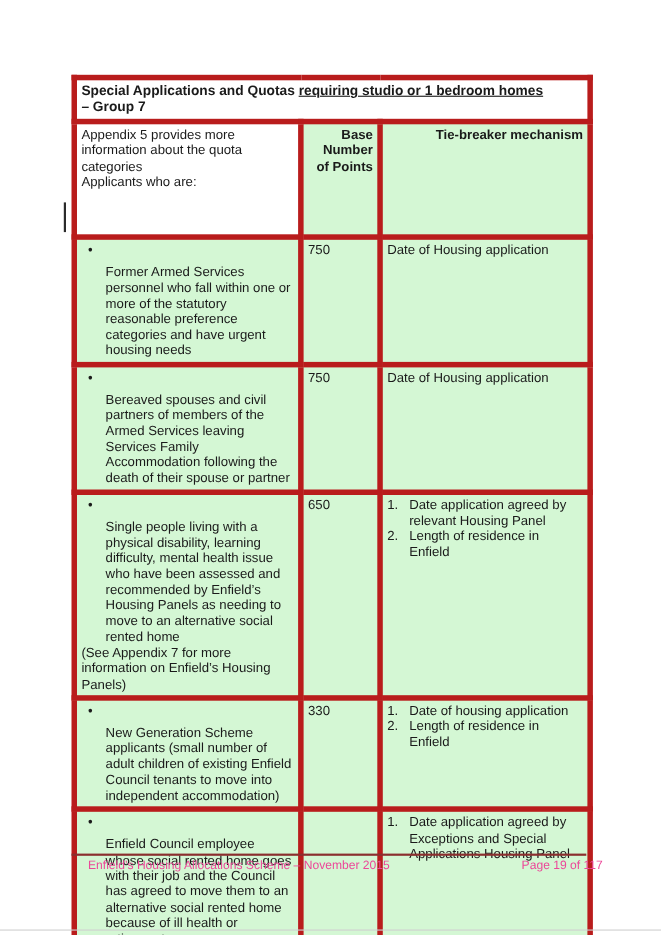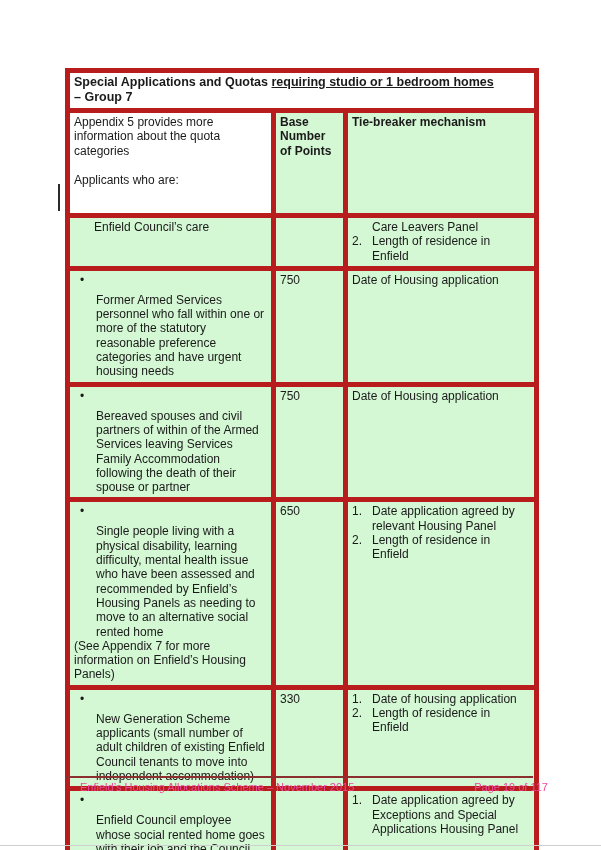--- a/index.html
+++ b/index.html
@@ -23,22 +23,22 @@
     padding:2px 4px 3px 4px;box-sizing:border-box;
     background:#d4f7d4;
   }
   col.c1{width:206px;} col.c2{width:72px;} col.c3{width:191px;}
 
   tr.title-row td{background:#ffffff;font-weight:bold;font-size:12.5px;line-height:15px;}
   .u{text-decoration:underline;}
   .title-line2{display:block;}
 
   tr.head-row td.cat-head{background:#ffffff;}
-  tr.head-row td.green-head{font-weight:bold;}
-  .head-para2{margin-top:15px;}
+  tr.head-row td.green-head{font-weight:bold;text-align:right;}
+  .head-para2{}
   .head-para1{max-width:176px;}
 
   
   .li{display:flex;}
   .li .bullet{flex:0 0 22px;padding-left:6px;box-sizing:border-box;}
   .li .txt{flex:1;margin-top:20px;}
   .cat-indent{padding-left:20px;}
   .note{margin-top:0;}
 
   
@@ -80,55 +80,39 @@
 
     <tr class="head-row" style="height:105px;">
       <td class="cat-head">
         <div class="head-para1">Appendix 5 provides more information about the quota categories</div>
         <div class="head-para2">Applicants who are:</div>
       </td>
       <td class="green-head">Base Number of Points</td>
       <td class="green-head">Tie-breaker mechanism</td>
     </tr>
 
-    <tr style="height:41px;">
-      <td>
-        <div class="cat-indent">Enfield Council’s care</div>
-      </td>
-      <td></td>
-      <td>
-        <div class="ti">
-          <span class="num"></span>
-          <span class="txt">Care Leavers Panel</span>
-        </div>
-        <div class="ti">
-          <span class="num">2.</span>
-          <span class="txt">Length of residence in Enfield</span>
-        </div>
-      </td>
-    </tr>
 
     <tr style="height:88px;">
       <td>
         <div class="li">
           <span class="bullet">•</span>
           <span class="txt">Former Armed Services personnel who fall within one or more of the statutory reasonable preference categories and have urgent housing needs</span>
         </div>
       </td>
       <td>750</td>
       <td>
         <div class="ti-plain">Date of Housing application</div>
       </td>
     </tr>
 
     <tr style="height:100px;">
       <td>
         <div class="li">
           <span class="bullet">•</span>
-          <span class="txt">Bereaved spouses and civil partners of within of the Armed Services leaving Services Family Accommodation following the death of their spouse or partner</span>
+          <span class="txt">Bereaved spouses and civil partners of members of the Armed Services leaving Services Family Accommodation following the death of their spouse or partner</span>
         </div>
       </td>
       <td>750</td>
       <td>
         <div class="ti-plain">Date of Housing application</div>
       </td>
     </tr>
 
     <tr style="height:150px;">
       <td>

